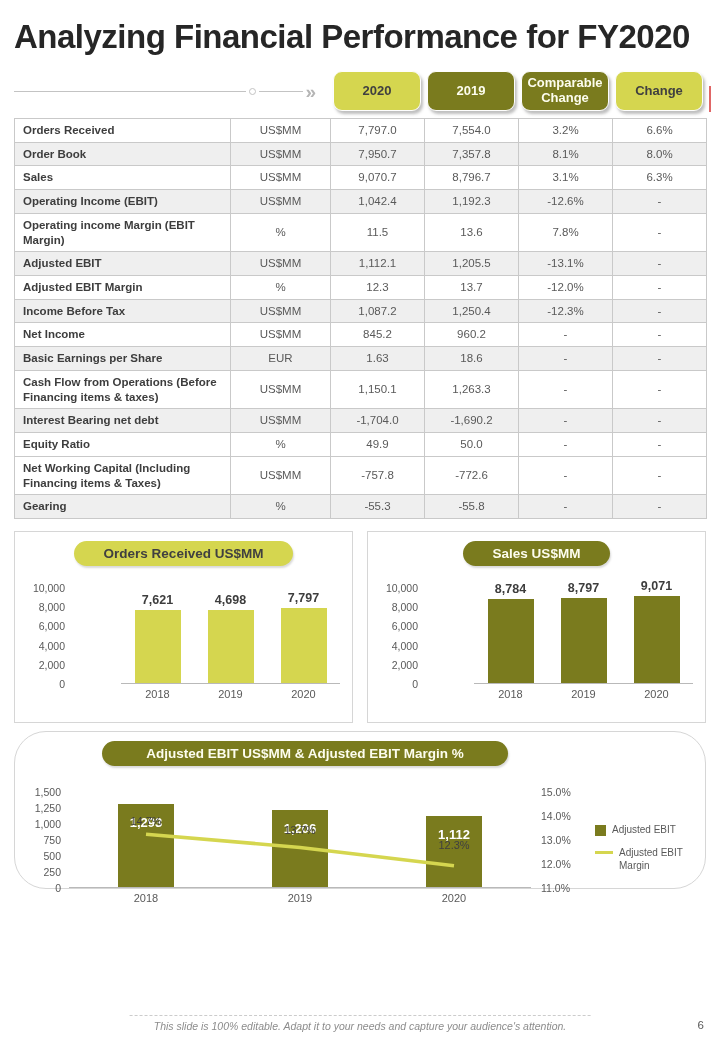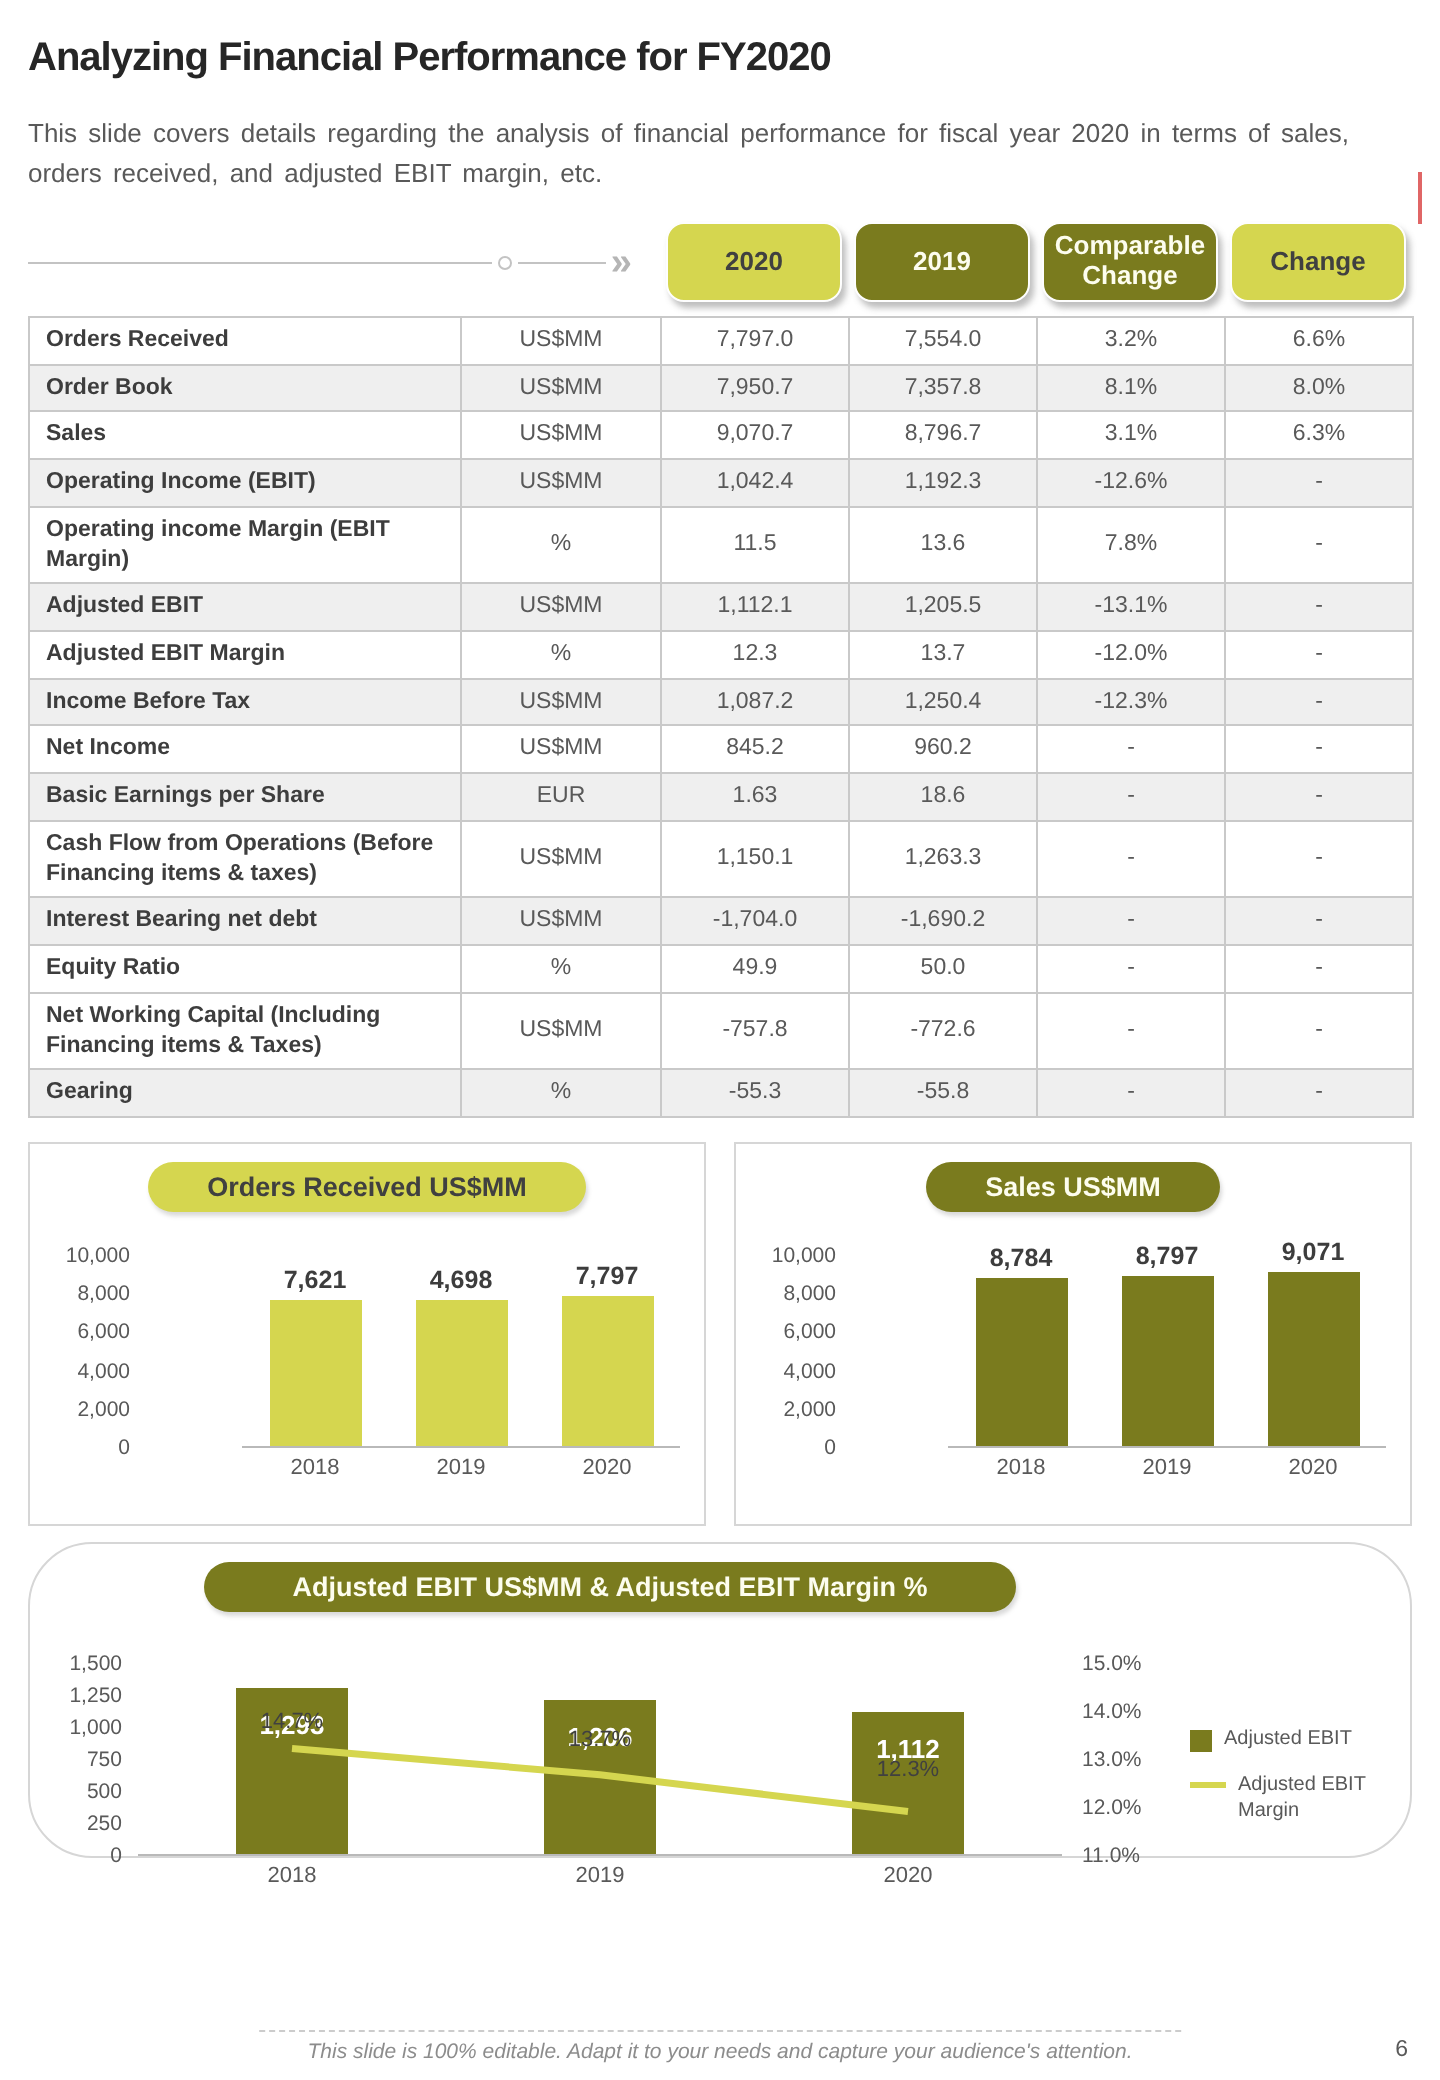--- a/index.html
+++ b/index.html
@@ -2,21 +2,21 @@
 <html><head>
 <meta charset="utf-8">
 <style>
   * { margin:0; padding:0; box-sizing:border-box; }
   html,body { background:#ffffff; }
   .slide {
     width:720px; height:1040px; position:relative; background:#fff;
     padding:14px; font-family:"Liberation Sans", sans-serif; overflow:hidden;
   }
   .page-title {
-    margin-top:4px; font-size:20px; font-weight:bold; color:#262626; letter-spacing:-0.5px;
+    margin-top:4px; font-size:33px; font-weight:bold; color:#262626; letter-spacing:-0.5px;
   }
   .subtitle {
     margin-top:16px; font-size:13px; color:#595959; line-height:1.5;
     word-spacing:2px; padding-right:18px;
   }
   .red-accent { position:absolute; right:9px; top:86px; width:2px; height:26px; background:#e06666; }
 
   
   .header-grid {
     margin-top:15px; display:grid;
@@ -95,21 +95,20 @@
   }
   .page-num { position:absolute; bottom:9px; right:16px; font-size:11.5px; color:#595959; }
 </style>
 </head>
 <body>
 
 <div class="slide">
   <div class="red-accent"></div>
 
   <h1 class="page-title">Analyzing Financial Performance for FY2020</h1>
-  <p class="subtitle">This slide covers details regarding the analysis of financial performance for fiscal year 2020 in terms of sales, orders received, and adjusted EBIT margin, etc.</p>
 
   <div class="header-grid">
     <div class="arrow-cell">
       <span class="aline f1"></span>
       <span class="acircle"></span>
       <span class="aline w44"></span>
       <span class="achev">»</span>
     </div>
 
   <div class="hbtn light">2020</div>

